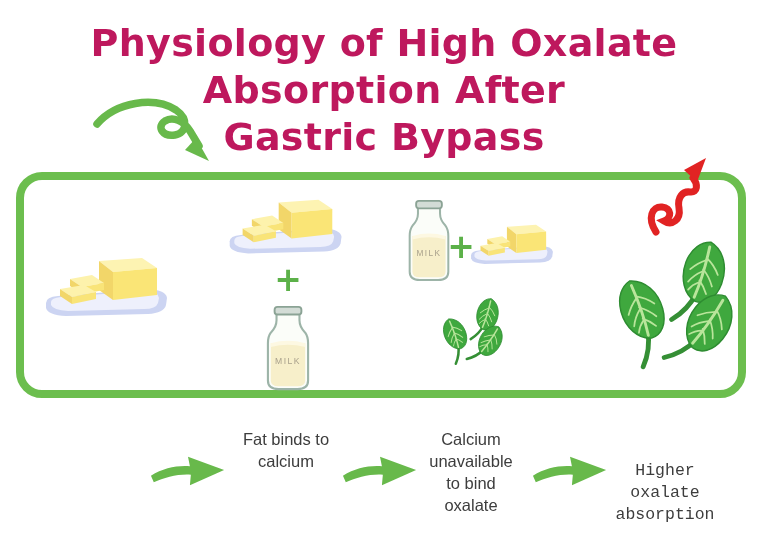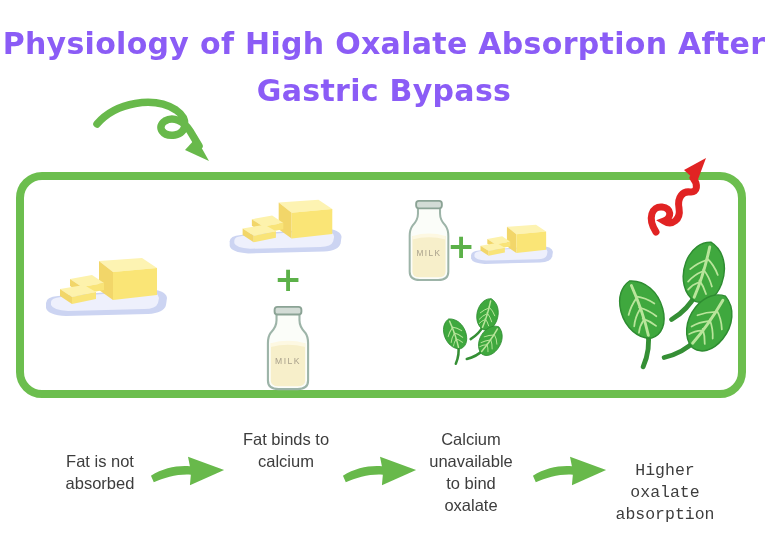--- a/index.html
+++ b/index.html
@@ -3,22 +3,22 @@
 <meta charset="utf-8">
 <style>
   html,body{margin:0;padding:0;background:#ffffff;}
   .canvas{
     position:relative;width:768px;height:533px;background:#ffffff;overflow:hidden;
     font-family:"Liberation Sans",sans-serif;
   }
   .title{
     position:absolute;top:20px;left:0;width:768px;margin:0;
     text-align:center;white-space:pre-line;
-    font-family:"DejaVu Sans",sans-serif;font-size:30px;line-height:47px;
-    font-weight:600;color:#8b5cf6;letter-spacing:0.3px;
+    font-family:"DejaVu Sans",sans-serif;font-size:38px;line-height:47px;
+    font-weight:600;color:#be185d;letter-spacing:0.3px;
   }
   .intestine-label{
     position:absolute;left:28px;top:131px;
     font-size:23px;font-weight:700;color:#151515;
   }
   .curly-arrow{position:absolute;left:90px;top:94px;width:120px;height:74px;}
   .intestine-box{
     position:absolute;left:16px;top:172px;width:730px;height:226px;
     box-sizing:border-box;border:8px solid #6cbe4e;border-radius:26px;background:#ffffff;
   }
@@ -121,22 +121,20 @@
       <use href="#butter"></use>
     </svg>
   <svg class="item" style="left:442px;top:292px;width:64px;height:80px;" viewBox="0 0 126 140">
       <use href="#spinach"></use>
     </svg>
 
   <svg class="item" style="left:616px;top:238px;width:124px;height:136px;" viewBox="0 0 126 140">
       <use href="#spinach"></use>
     </svg>
 
-  <div class="step-label" style="left:40px;top:450px;width:120px;">Fat is not
-absorbed</div>
   <svg class="step-arrow" style="left:146px;top:451px;" viewBox="0 0 84 40">
       <use href="#steparrow"></use>
     </svg>
   <div class="step-label" style="left:226px;top:428px;width:120px;">Fat binds to
 calcium</div>
   <svg class="step-arrow" style="left:338px;top:451px;" viewBox="0 0 84 40">
       <use href="#steparrow"></use>
     </svg>
   <div class="step-label" style="left:412px;top:428px;width:118px;">Calcium
 unavailable

